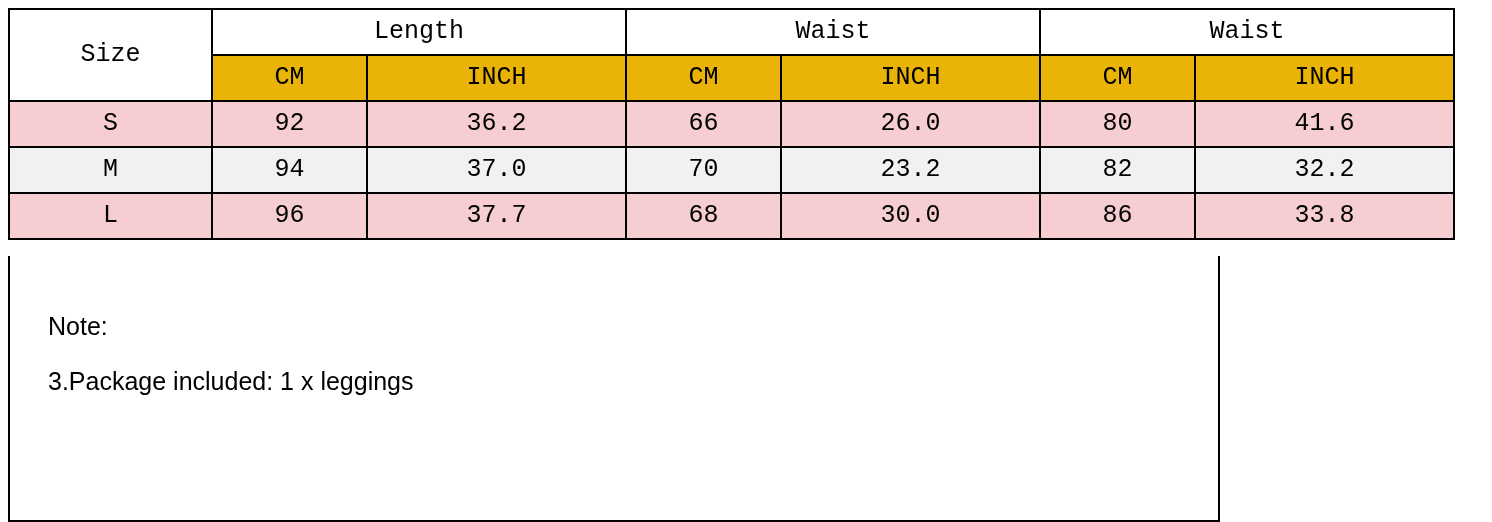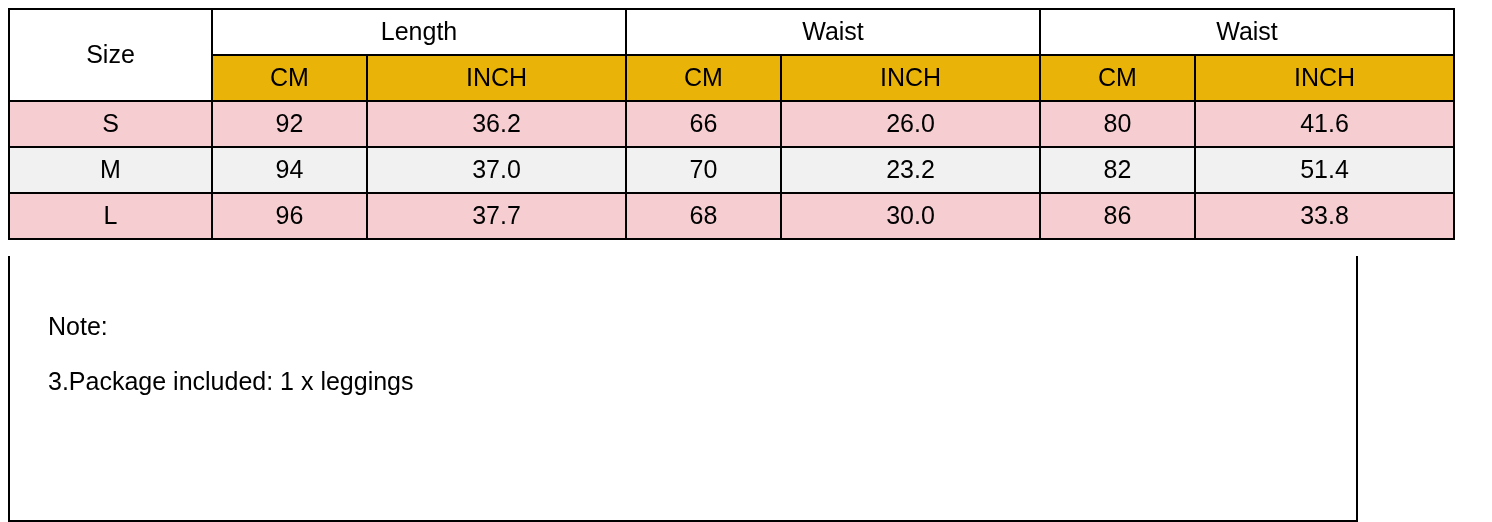--- a/index.html
+++ b/index.html
@@ -16,20 +16,21 @@
     width: 1492px;
     height: 522px;
     background: #ffffff;
     box-sizing: border-box;
   }
   .size-table {
     width: 1254px;
     margin: 8px 0 0 8px;
     border-collapse: collapse;
     table-layout: fixed;
+    font-family: Liberation Mono, monospace;
   }
   .size-table th,
   .size-table td {
     border: 2px solid #000000;
     text-align: center;
     vertical-align: middle;
     font-weight: normal;
     font-size: 25px;
     line-height: 1.1;
     padding: 0;
@@ -52,21 +53,21 @@
     background: #f1f1f1;
   }
   .col-size  { width: 203px; }
   .col-cm    { width: 155px; }
   .col-inch  { width: 259px; }
 
   .notes-box {
     position: absolute;
     left: 8px;
     top: 248px;
-    width: 1350px;
+    width: 1212px;
     height: 266px;
     border: 2px solid #000000;
     border-top: none;
     box-sizing: border-box;
     background: #ffffff;
   }
   .notes-inner {
     padding: 58px 0 0 38px;
   }
   .note-line {
@@ -118,21 +119,21 @@
         <td>80</td>
         <td>41.6</td>
       </tr>
       <tr class="row-even">
         <td>M</td>
         <td>94</td>
         <td>37.0</td>
         <td>70</td>
         <td>23.2</td>
         <td>82</td>
-        <td>51.4</td>
+        <td>32.2</td>
       </tr>
       <tr class="row-odd">
         <td>L</td>
         <td>96</td>
         <td>37.7</td>
         <td>68</td>
         <td>30.0</td>
         <td>86</td>
         <td>33.8</td>
       </tr>

